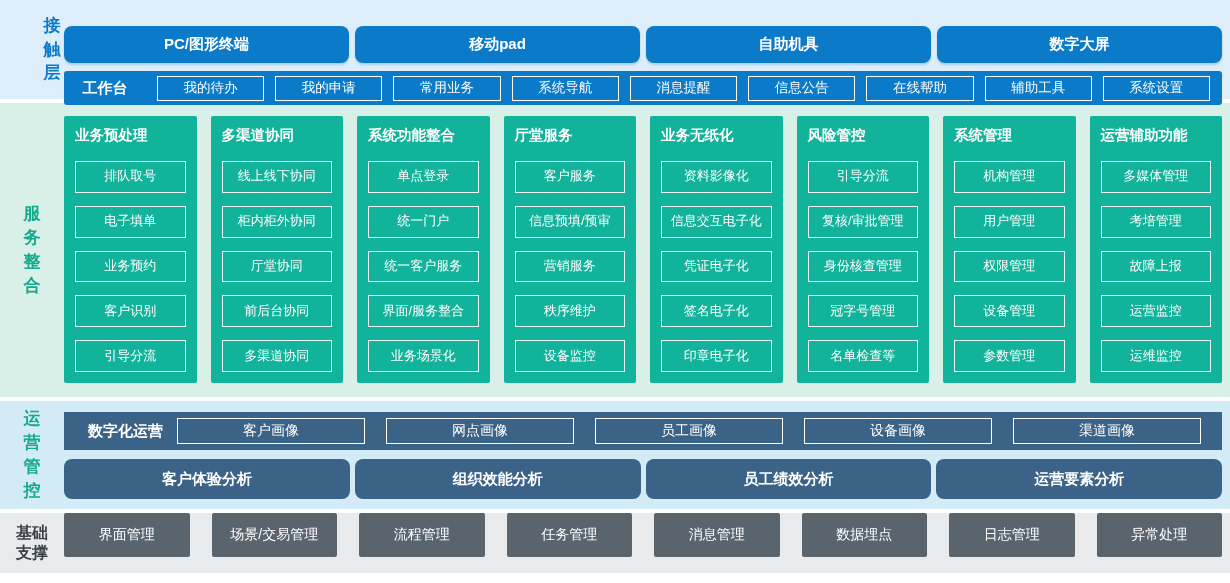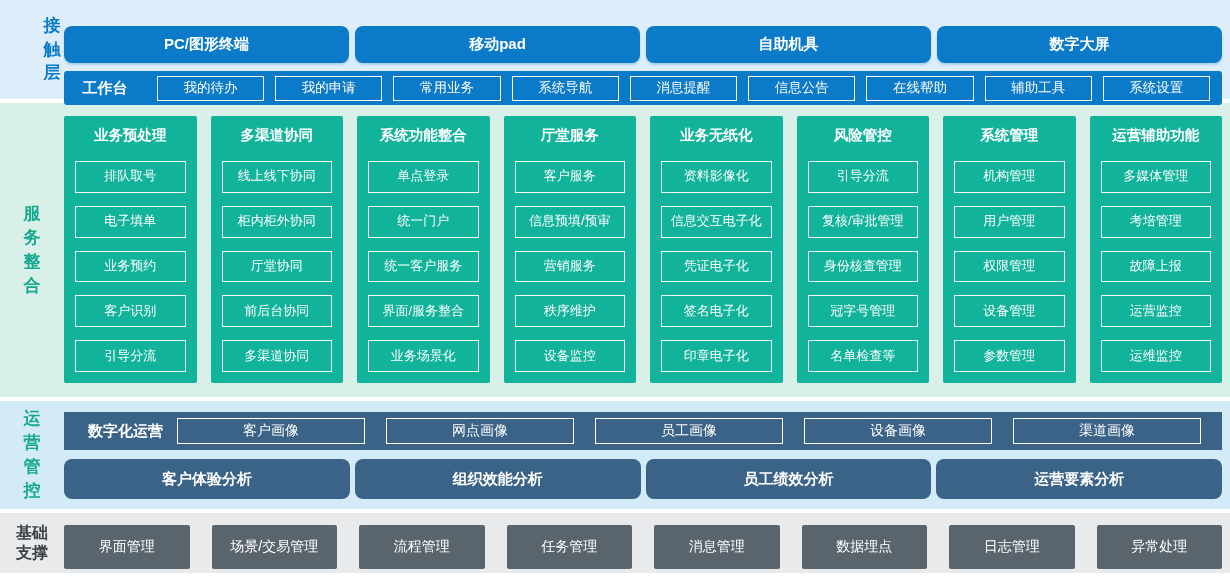--- a/index.html
+++ b/index.html
@@ -42,21 +42,21 @@
 
   
   .l2 { background: #d8f0e8; height: 294px; margin-top: 4px; }
   .l2 .layer-label { color: #14a88e; }
   .l2 .content { display: flex; gap: 14px; padding-top: 13px; padding-bottom: 14px; }
   .biz-col {
     flex: 1; background: #11b39a; border-radius: 2px;
     padding: 7px 11px 11px; display: flex; flex-direction: column;
   }
   .col-title {
-    color: #fff; font-weight: bold; font-size: 14.5px; text-align: center;
+    color: #fff; font-weight: bold; font-size: 14.5px; 
     height: 25px; line-height: 25px; flex: 0 0 25px; white-space: nowrap;
   }
   .col-item {
     flex: 1; margin-top: 13px; border: 1px solid rgba(255,255,255,.92);
     color: #fff; font-size: 13px; line-height: 1.15; text-align: center;
     display: flex; align-items: center; justify-content: center; padding: 1px 2px;
   }
 
   
   .l3 { background: #d3eaf7; height: 108px; margin-top: 4px; }
@@ -72,21 +72,21 @@
   .analysis-row { display: flex; gap: 5px; margin-top: 9px; }
   .analysis-item {
     flex: 1; height: 40px; background: #3b6387; border-radius: 8px;
     color: #fff; font-weight: bold; font-size: 15px;
     display: flex; align-items: center; justify-content: center;
   }
 
   
   .l4 { background: #e8eaec; height: 60px; margin-top: 4px; }
   .l4 .layer-label { color: #3a4047; font-size: 16px; }
-  .l4 .content { display: flex; gap: 22px; padding-top: 12px; }
+  .l4 .content { display: flex; gap: 22px; }
   .found-item {
     flex: 1; height: 44px; background: #5a646d; border-radius: 2px;
     color: #fff; font-size: 14px;
     display: flex; align-items: center; justify-content: center;
   }
 </style>
 </head>
 <body>
 
 <div class="layer l1">

